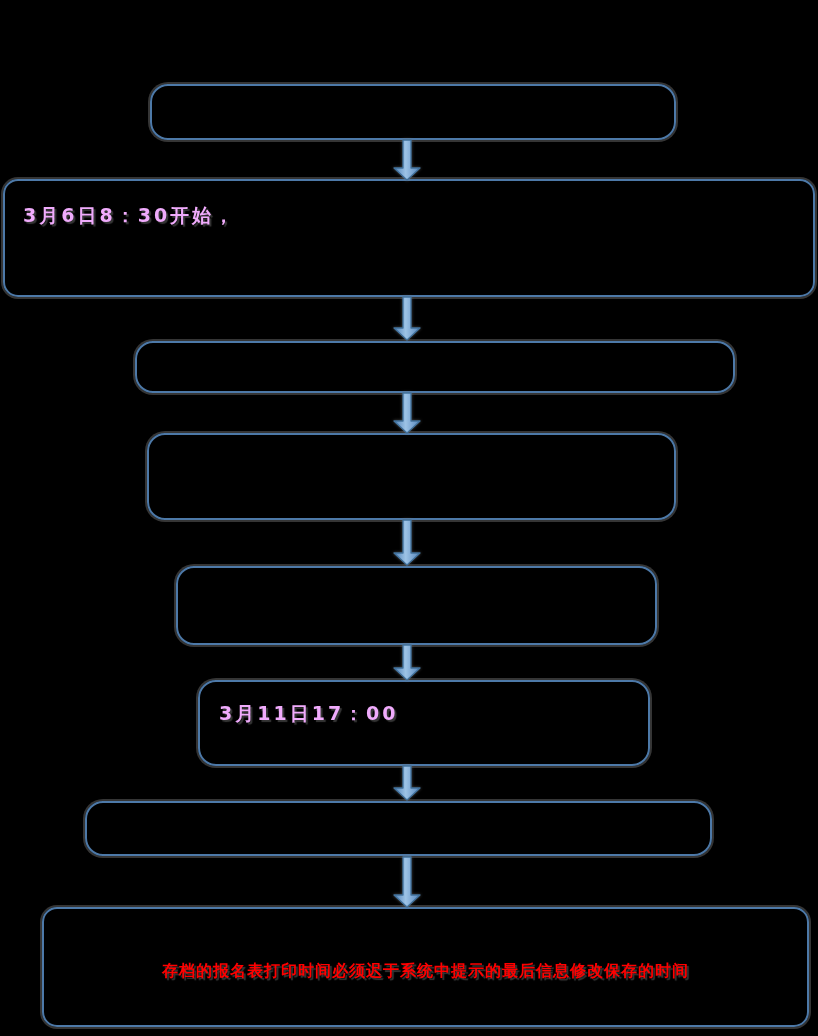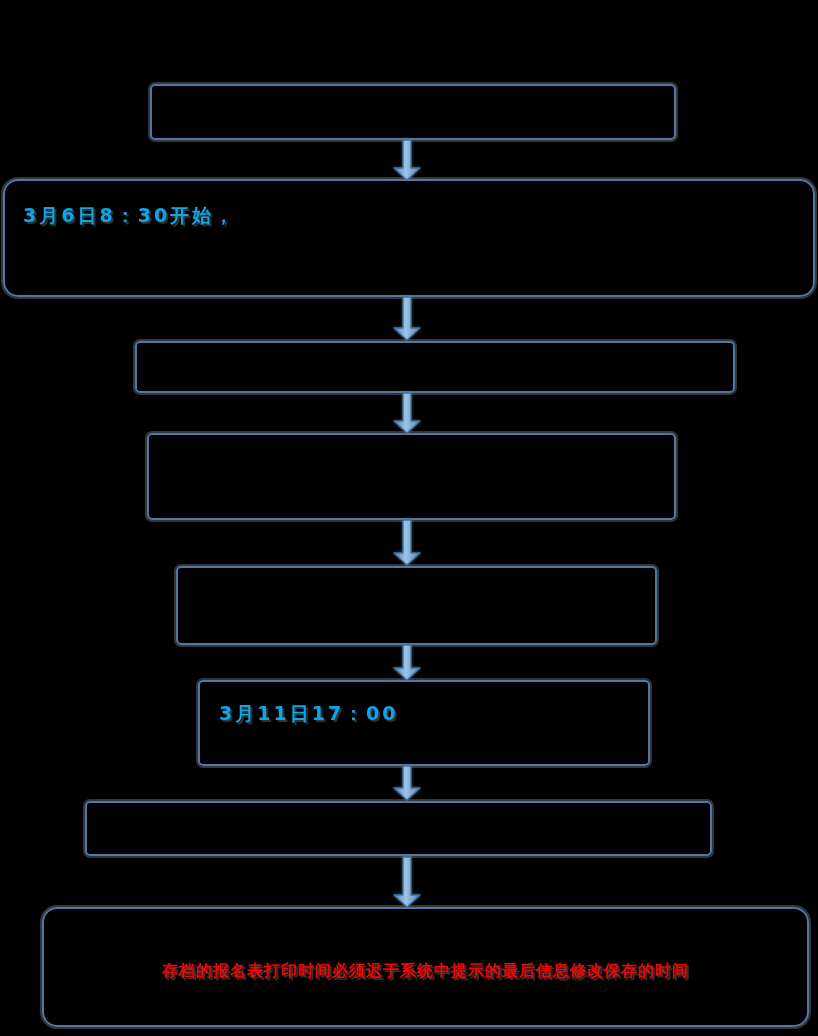--- a/index.html
+++ b/index.html
@@ -6,29 +6,29 @@
   .canvas{
     position:relative;
     width:818px;height:1036px;
     background:#000000;
     overflow:hidden;
     font-family:"DejaVu Sans","Liberation Sans",sans-serif;
   }
   .flow-box{
     position:absolute;
     border:2.5px solid #4d79a8;
-    border-radius:5px;
+    border-radius:18px;
     box-shadow:0 0 0 2px rgba(118,118,118,0.45);
     background:transparent;
     box-sizing:border-box;
   }
   .flow-box.big-radius{border-radius:15px;}
   .red-text{
     position:absolute;
-    color:#0ea5e9;
+    color:#f0abfc;
     font-weight:bold;
     font-size:19px;
     letter-spacing:3px;
     white-space:nowrap;
     text-shadow:2px 2px 1px rgba(120,120,120,0.45);
   }
   .note-text{
     position:absolute;
     left:0;right:0;
     text-align:center;

